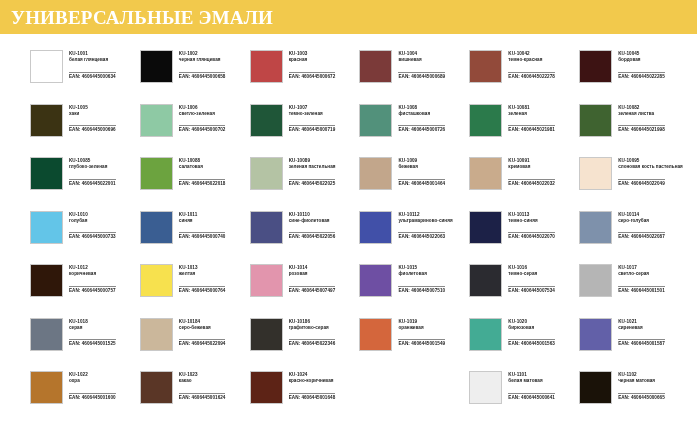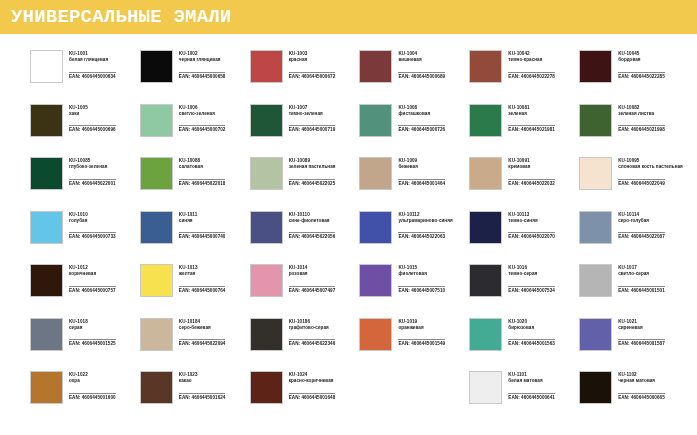--- a/index.html
+++ b/index.html
@@ -27,21 +27,21 @@
     align-items: center;
     padding-left: 11px;
     box-sizing: border-box;
   }
   .header-title {
     color: #ffffff;
     font-size: 19px;
     font-weight: bold;
     letter-spacing: 0.2px;
     line-height: 19px;
-    font-family: Liberation Mono, monospace;
+    font-family: Liberation Serif, serif;
     white-space: nowrap;
   }
   
   .grid {
     padding: 16px 8px 0 30px;
     box-sizing: border-box;
   }
   .row {
     display: flex;
     height: 53.5px;

